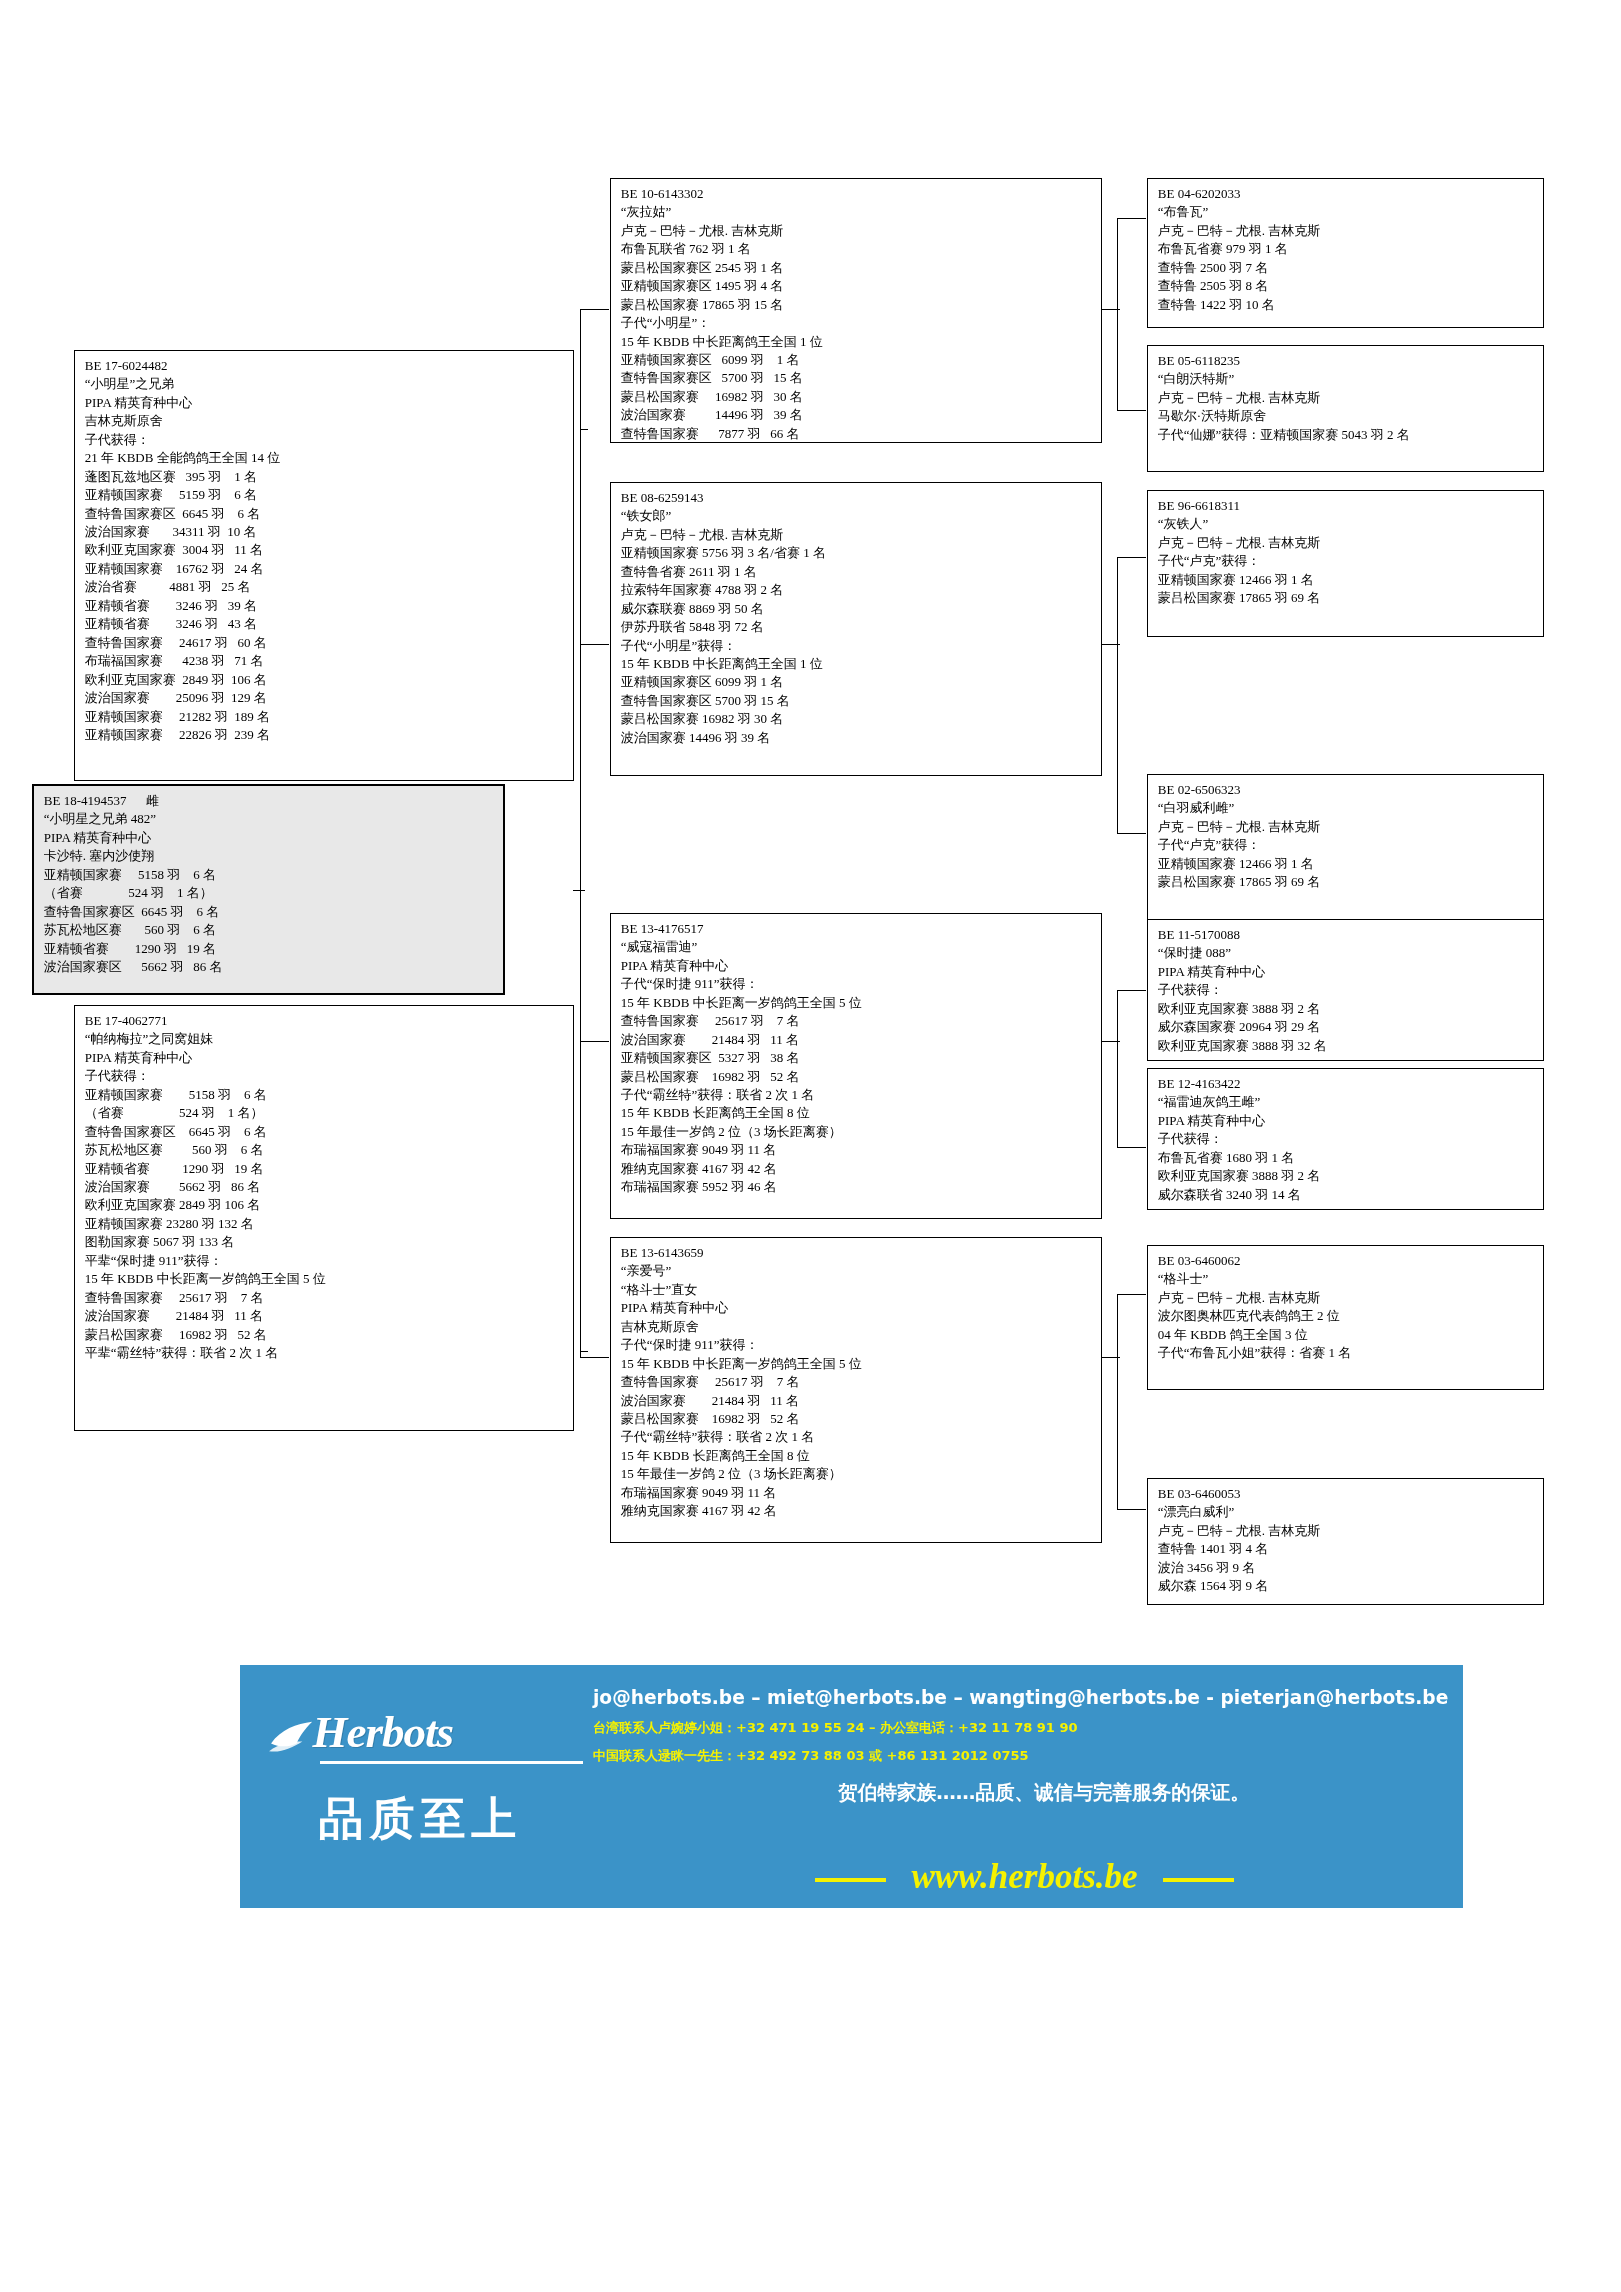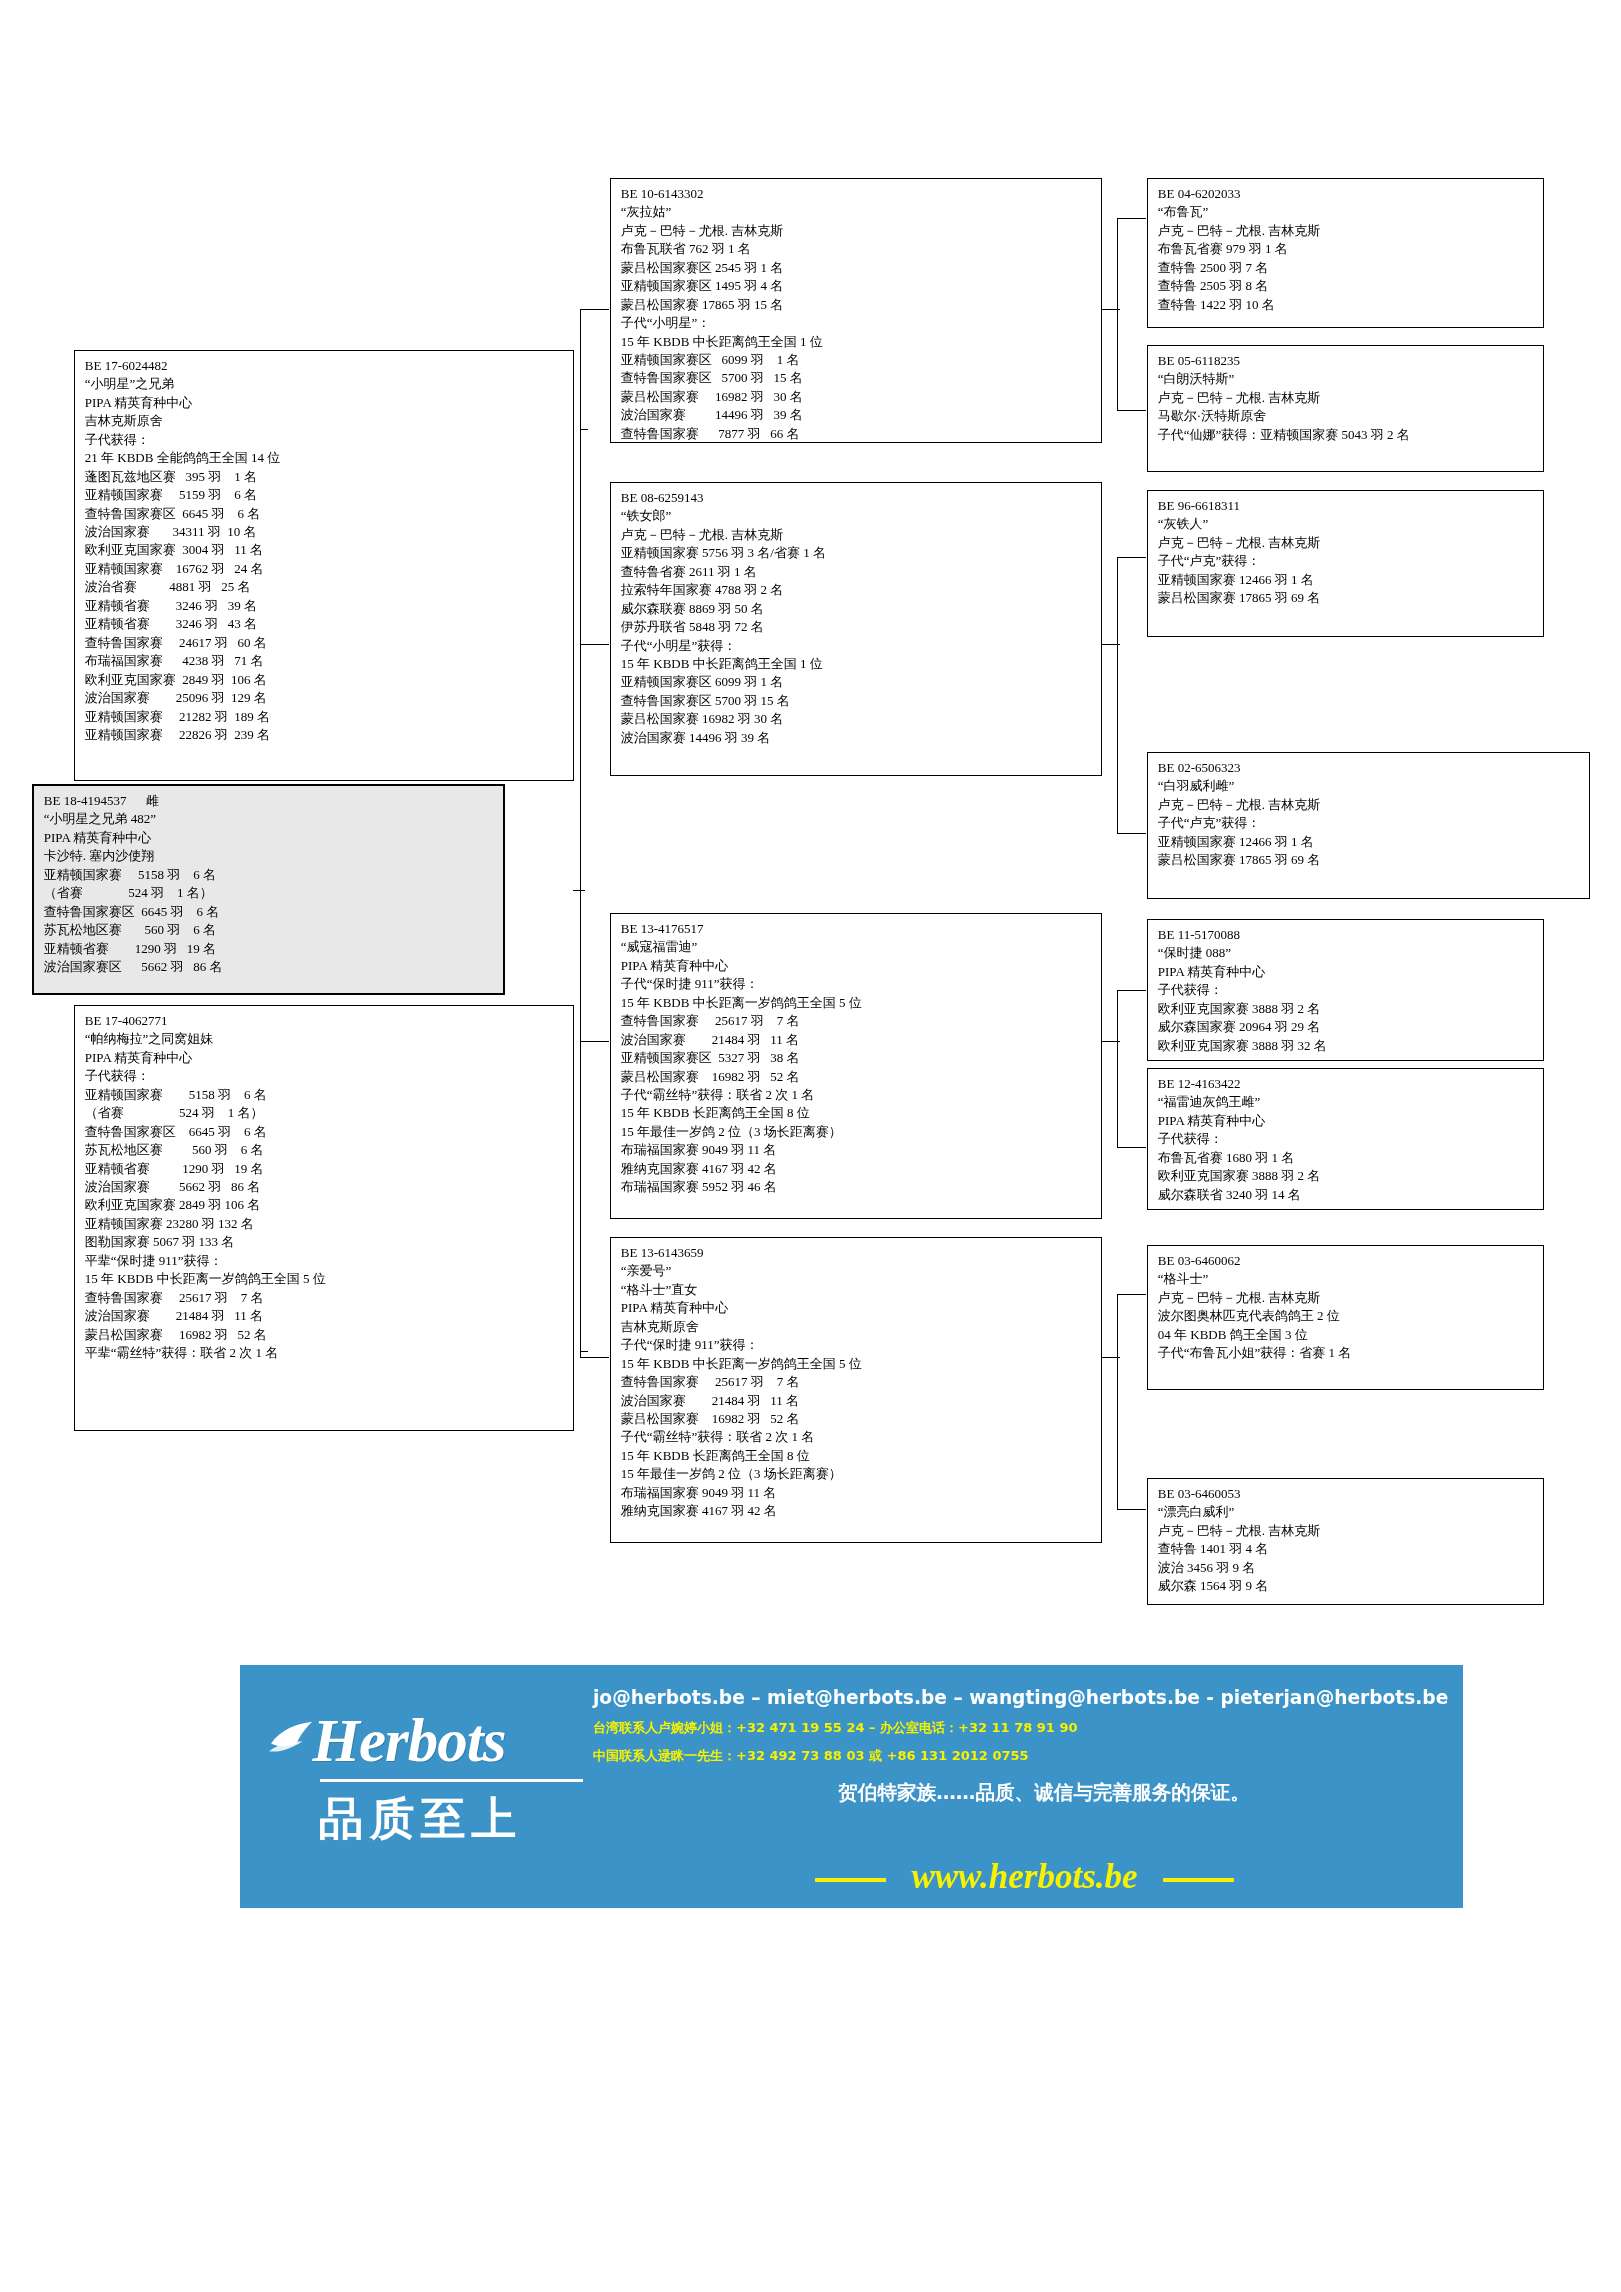--- a/index.html
+++ b/index.html
@@ -43,21 +43,21 @@
     overflow:hidden;
   }
   .banner .logo {
     position:absolute; left:21.6px; top:13.7px; width:323px; height:216px;
     color:#ffffff;
   }
   .banner .logo .wordmark {
     font-family:"Liberation Serif", serif;
     font-style:italic;
     font-weight:bold;
-    font-size:61px;
+    font-size:45px;
     letter-spacing:-1px;
     position:absolute; left:51px; top:27.4px;
     text-shadow:1px 1px 0 rgba(0,0,0,0.15);
     text-align:center;
   }
   .banner .logo .wordmark::after{
     content:"";
     position:absolute;
     left:7.8px; bottom:-5.9px; width:263px; height:2.9px;
     background:#ffffff;
@@ -271,21 +271,21 @@
 马歇尔·沃特斯原舍
 子代“仙娜”获得：亚精顿国家赛 5043 羽 2 名</div>
 
   <div class="box" style="left:1147px; top:490px; width:397px; height:147px;">BE 96-6618311
 “灰铁人”
 卢克－巴特－尤根. 吉林克斯
 子代“卢克”获得：
 亚精顿国家赛 12466 羽 1 名
 蒙吕松国家赛 17865 羽 69 名</div>
 
-  <div class="box" style="left:1147px; top:752px; width:443px; height:147px;">BE 02-6506323
+  <div class="box" style="left:1147px; top:774px; width:397px; height:147px;">BE 02-6506323
 “白羽威利雌”
 卢克－巴特－尤根. 吉林克斯
 子代“卢克”获得：
 亚精顿国家赛 12466 羽 1 名
 蒙吕松国家赛 17865 羽 69 名</div>
 
   <div class="box" style="left:1147px; top:919px; width:397px; height:142px;">BE 11-5170088
 “保时捷 088”
 PIPA 精英育种中心
 子代获得：

